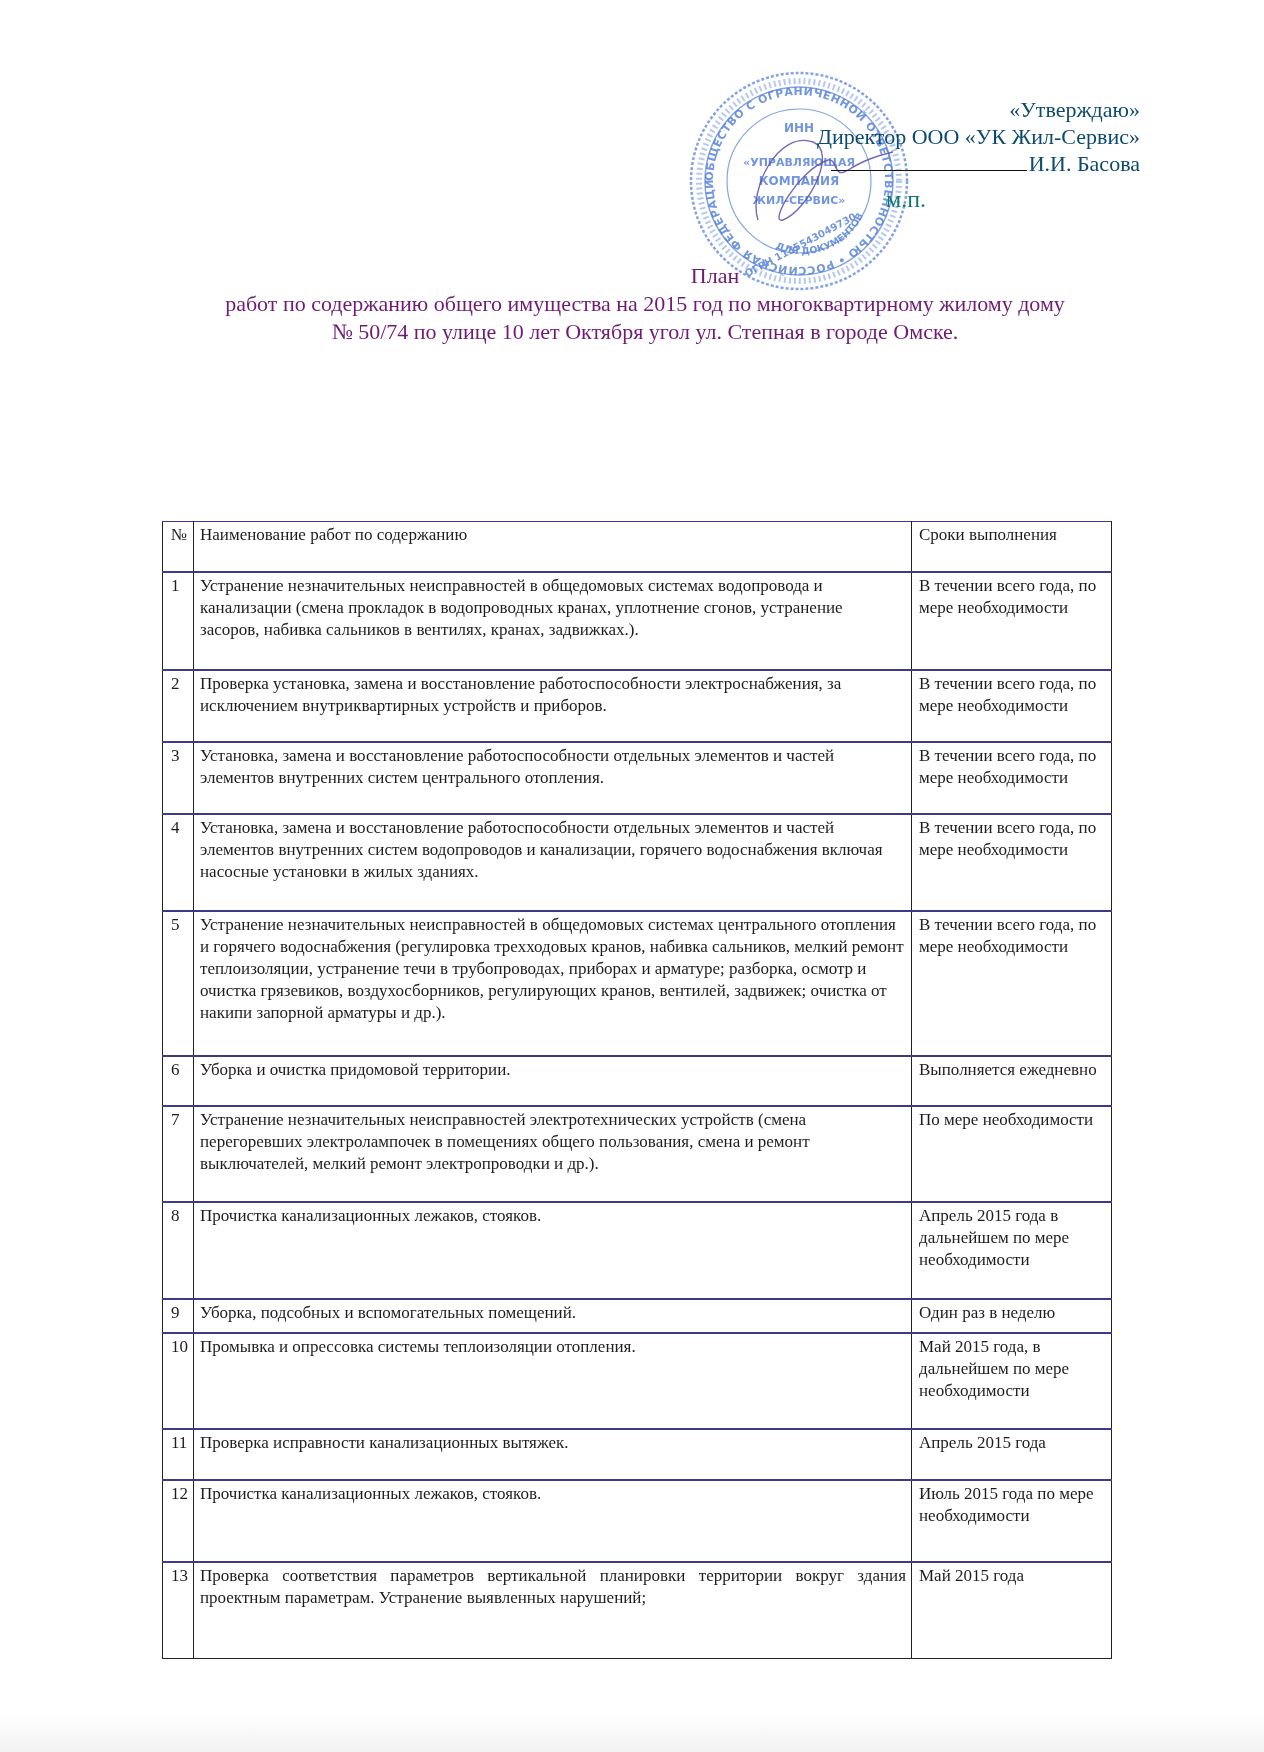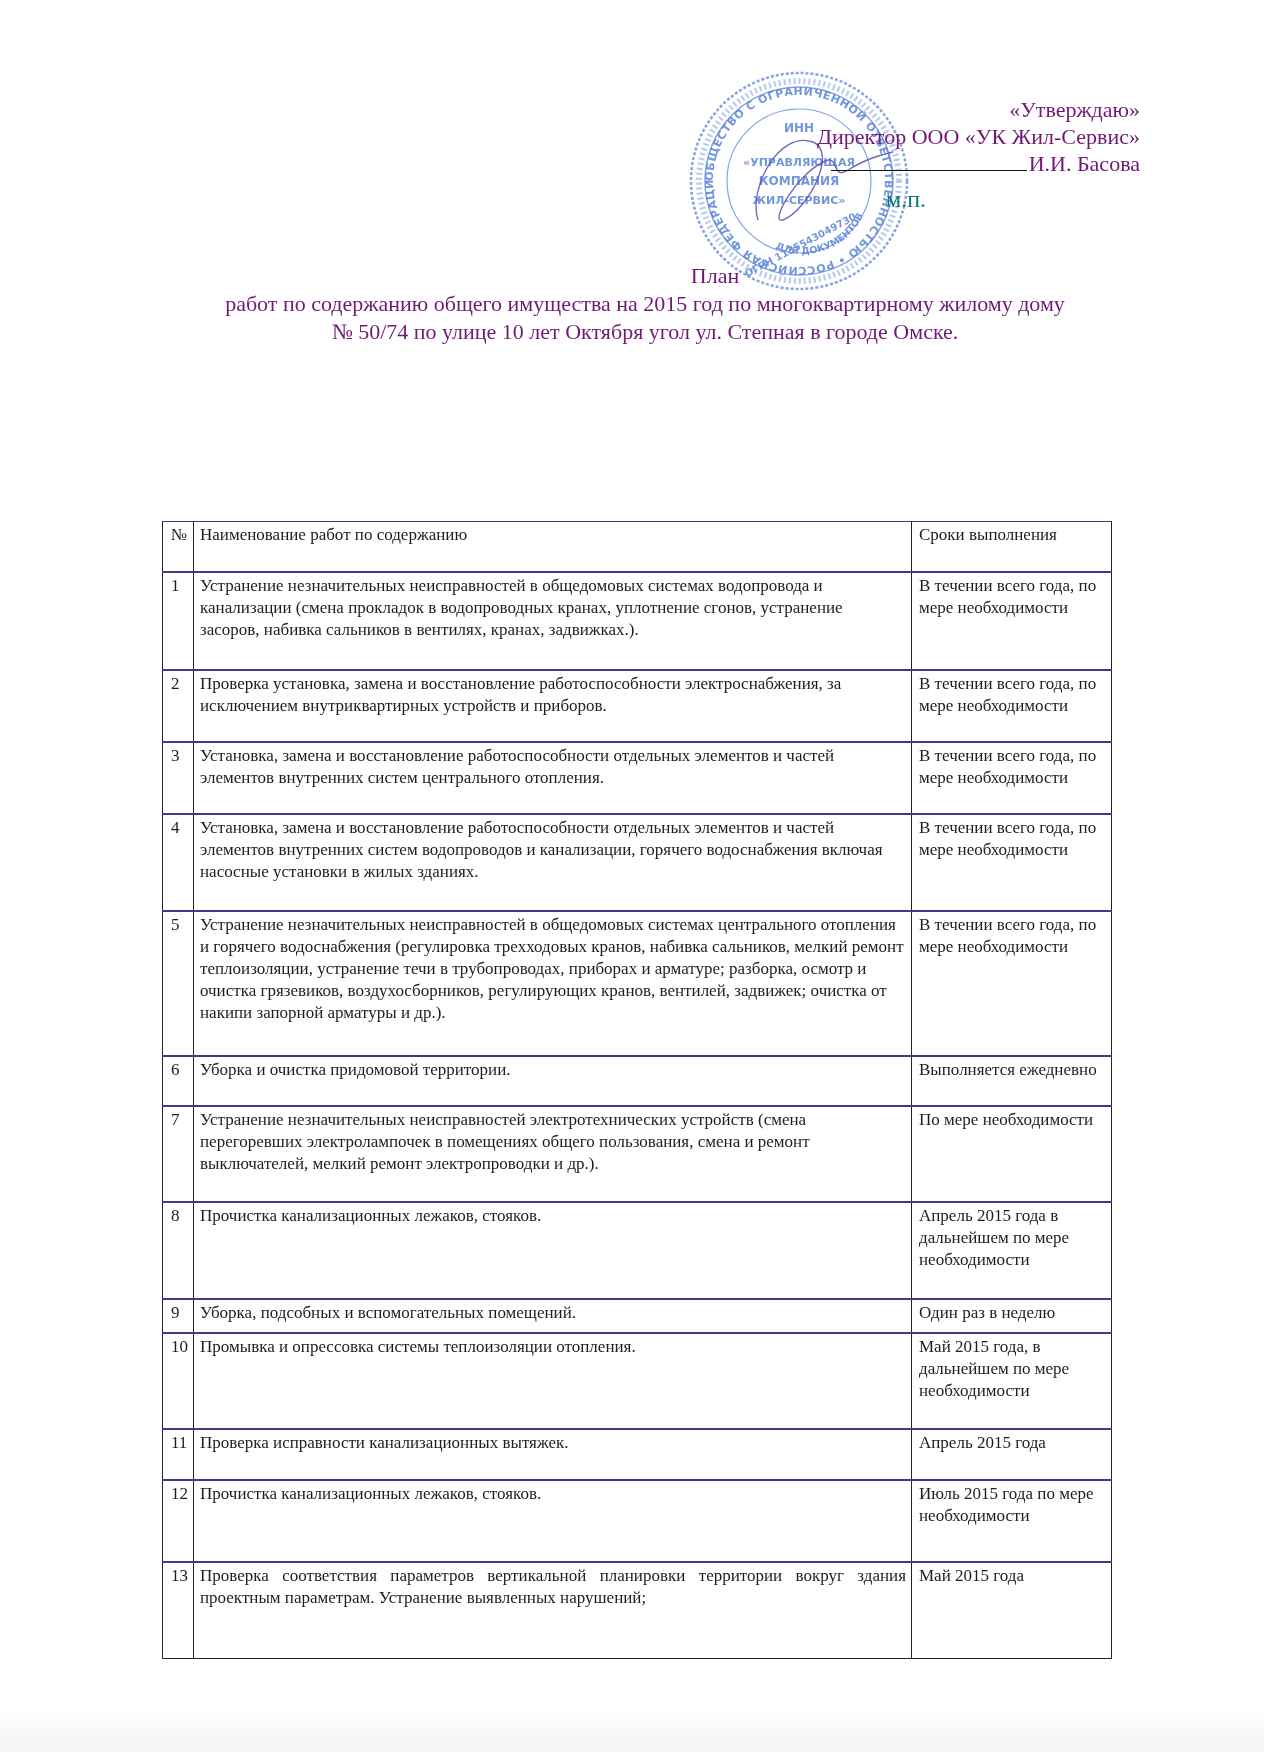--- a/index.html
+++ b/index.html
@@ -3,21 +3,21 @@
 <meta charset="utf-8">
 <style>
   html, body { margin: 0; padding: 0; }
   body {
     width: 1264px; height: 1752px; background: #ffffff; position: relative; overflow: hidden;
     font-family: "Liberation Serif", "DejaVu Serif", serif; color: #1f1f1f;
   }
   .page-shade { position: absolute; left: 0; right: 0; bottom: 0; height: 40px;
     background: linear-gradient(to bottom, #ffffff, #f3f3f3); }
 
-  .approve { position: absolute; right: 124px; top: 96px; text-align: right; font-size: 22px; line-height: 27px; color: #701a75; }
+  .approve { position: absolute; right: 124px; top: 96px; text-align: right; font-size: 22px; line-height: 27px; color: #0c4a6e; }
   .approve .line { display: block; white-space: nowrap; }
   .sig-row { position: relative; display: block; }
   .sig-underline { display: inline-block; width: 196px; border-bottom: 1.5px solid #111; height: 20px; vertical-align: baseline; margin-right: 2px; }
   .mp { position: absolute; left: 886px; top: 186px; font-size: 24px; color: #0f766e; }
 
   .stamp { position: absolute; left: 688px; top: 70px; width: 222px; height: 222px; }
   .stamp svg { width: 100%; height: 100%; }
 
   .title-block { position: absolute; left: 150px; width: 990px; top: 262px; text-align: center; font-size: 22px; line-height: 28px; color: #701a75; }
   .title-block .t1 { display: block; padding-left: 140px; }

